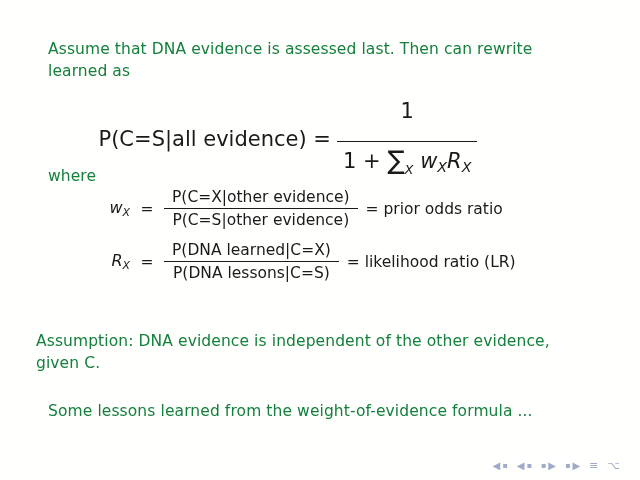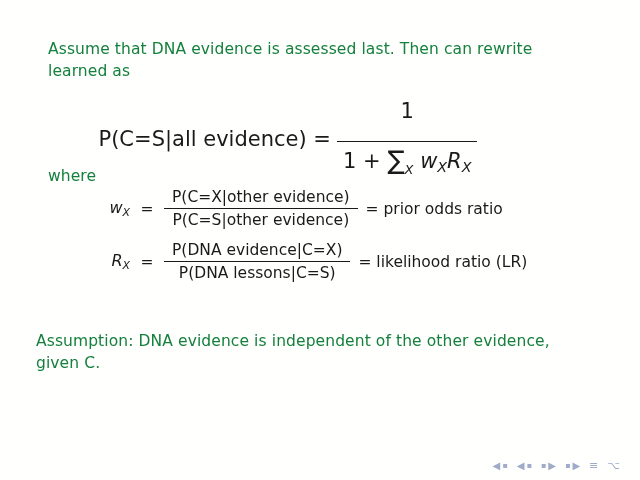--- a/index.html
+++ b/index.html
@@ -188,34 +188,37 @@
         </span>
       </div>
       <div class="col-tail">= prior odds ratio</div>
     </div>
 
     <div class="alignrow">
       <div class="col-lhs"><span class="it">R</span><span class="sub">X</span></div>
       <div class="col-eq">=</div>
       <div class="col-frac">
         <span class="bigfrac">
-          <span class="num">P(DNA evidence|C=X)</span>
+          <span class="num">P(DNA learned|C=X)</span>
           <span class="den">P(DNA lessons|C=S)</span>
         </span>
       </div>
       <div class="col-tail">= likelihood ratio (LR)</div>
     </div>
 
   </div>
 
   <div class="para" id="p2">
     <span class="l1">Assumption:  DNA evidence is independent of the other evidence,</span>
     <span class="l2">given C.</span>
   </div>
 
+  <div class="para" id="p3">
+    <span class="l1">Some lessons learned from the weight-of-evidence formula ...</span>
+  </div>
 
   <div class="navbar">
     <span class="navgroup">
       <span class="tri">◀</span>
       <span class="dot">▪</span>
     </span>
     <span class="navgroup">
       <span class="tri">◀</span>
       <span class="dot">▪</span>
     </span>

